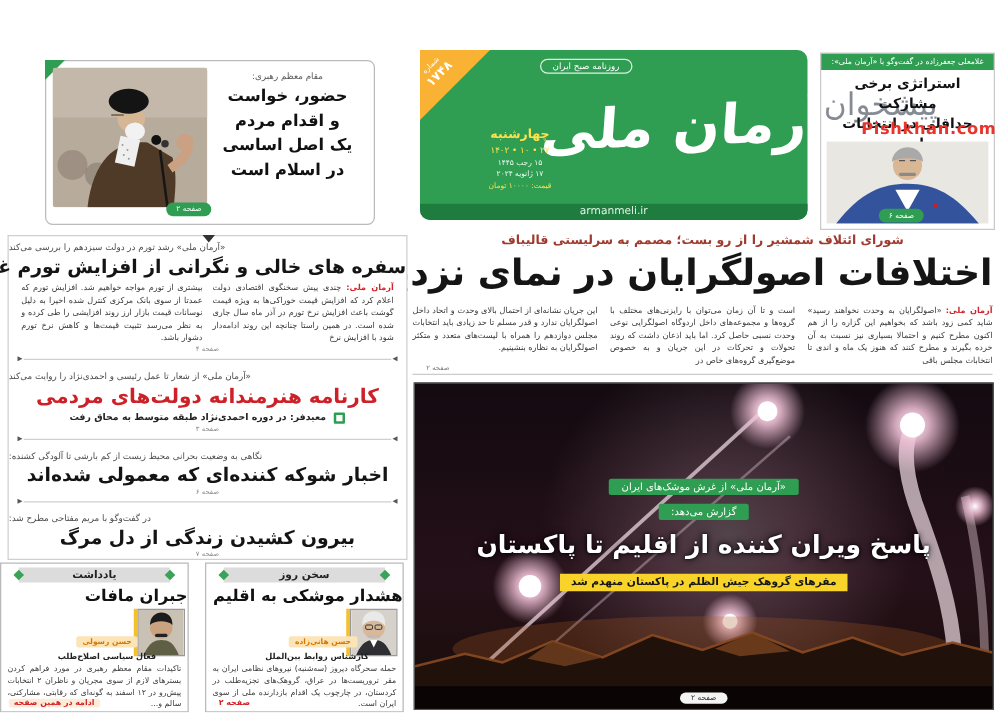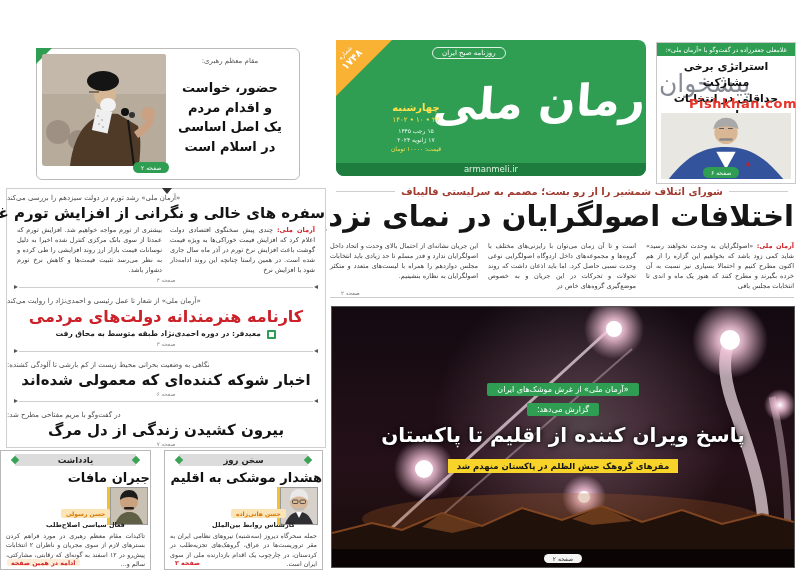--- a/index.html
+++ b/index.html
@@ -23,39 +23,39 @@
   .dates .hj,.dates .gr{font-size:6px;color:#eafbef;}
   .dates .pr{font-size:6px;color:#ffe14d;}
   .site-strip{left:0;right:0;bottom:0;height:13px;background:#1e7d3e;border-radius:0 0 8px 8px;
               color:#dff3e2;font-size:8.5px;line-height:13px;text-align:center;}
 
   
   .leader{left:36px;top:48px;width:262px;height:130px;border:1px solid #bbb;border-radius:6px;background:#fff;}
   .fold{top:-1px;left:-1px;width:0;height:0;border-top:16px solid #2f9e53;border-right:16px solid transparent;}
   .leader-photo{left:5px;top:5px;width:124px;height:112px;overflow:hidden;border-radius:3px;}
   .leader-text{right:6px;top:8px;width:126px;text-align:center;}
-  .leader-kicker{font-size:7px;color:#555;margin-bottom:13px;}
+  .leader-kicker{font-size:7px;color:#555;margin-bottom:3px;}
   .leader-line{font-size:13px;font-weight:bold;color:#111;line-height:1.5;}
   .pill{background:#2f9e53;color:#fff;font-size:6px;border-radius:8px;padding:1px 8px;line-height:1.5;white-space:nowrap;}
   .leader .pill{left:96px;bottom:6px;}
 
   
   .interview{left:656px;top:42px;width:138px;height:140px;border:1px solid #c9c9c9;background:#fff;}
   .int-strip{left:0;right:0;top:0;height:13px;background:#2f9e53;color:#fff;font-size:6.2px;
              line-height:13px;text-align:center;white-space:nowrap;overflow:hidden;}
   .int-headline{left:2px;right:2px;top:16px;text-align:center;font-weight:bold;font-size:11px;
                 line-height:1.45;color:#111;}
   .wm-fa{top:26px;left:2px;font-size:25px;font-weight:normal;color:#0f172a;opacity:.5;white-space:nowrap;text-align:center;}
   .wm-en{top:53px;left:6px;font-size:13px;font-weight:bold;color:#e8342a;letter-spacing:.5px;margin-left:26px;}
   .int-photo{left:4px;right:4px;top:70px;height:66px;overflow:hidden;}
   .interview .pill{left:46px;bottom:5px;}
 
   
   .lead{left:330px;top:186px;width:464px;}
-  .kicker-row{display:flex;align-items:center;}
+  .kicker-row{display:flex;align-items:center;flex-direction:column;}
   .kicker-row .rule{flex:1;border-top:1px solid #cfcfcf;margin:0 6px;}
   .lead-kicker{color:#a03a2e;font-weight:bold;font-size:10px;white-space:nowrap;}
   .lead-headline{text-align:center;font-weight:bold;font-size:29px;color:#151515;margin-top:2px;white-space:nowrap;}
   .lead-body{display:flex;gap:10px;margin-top:8px;}
   .lead-col{flex:1;font-size:6.5px;line-height:1.55;text-align:justify;color:#3a3a3a;}
   .red-lead{color:#d3232a;font-weight:bold;}
   .lead-foot{border-top:1px solid #ccc;margin-top:6px;position:relative;height:8px;}
   .lead-foot span{position:absolute;left:8px;top:-8px;font-size:5.5px;color:#777;background:#fff;padding:0 3px;}
 
   

